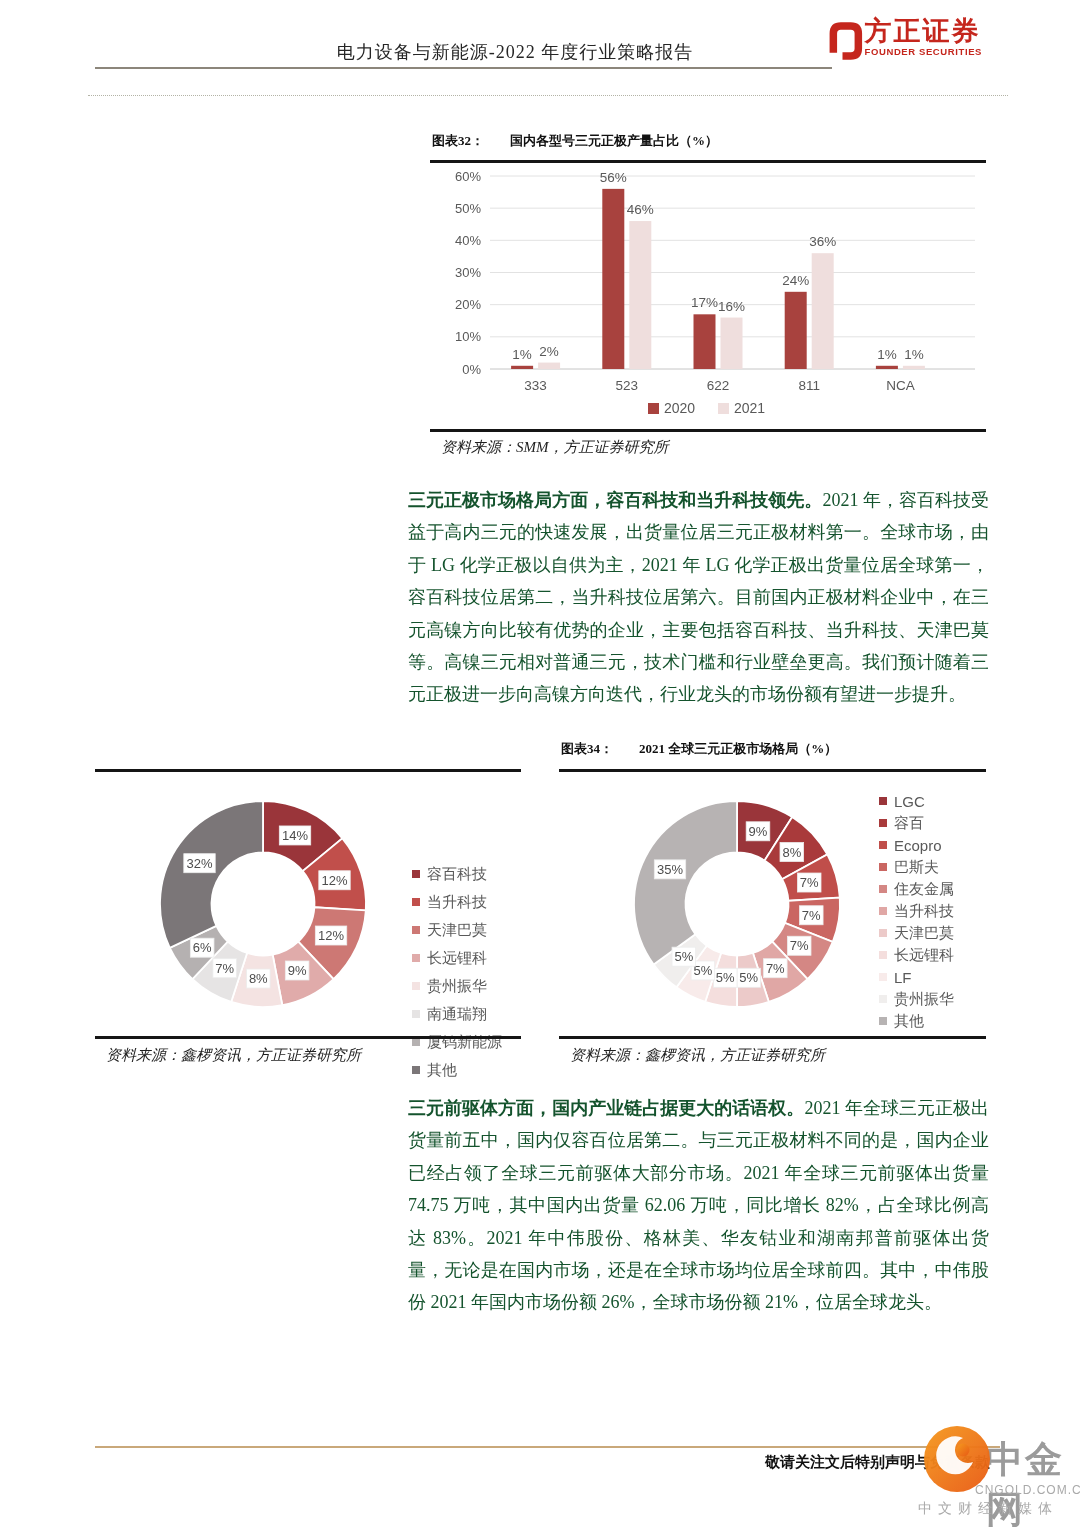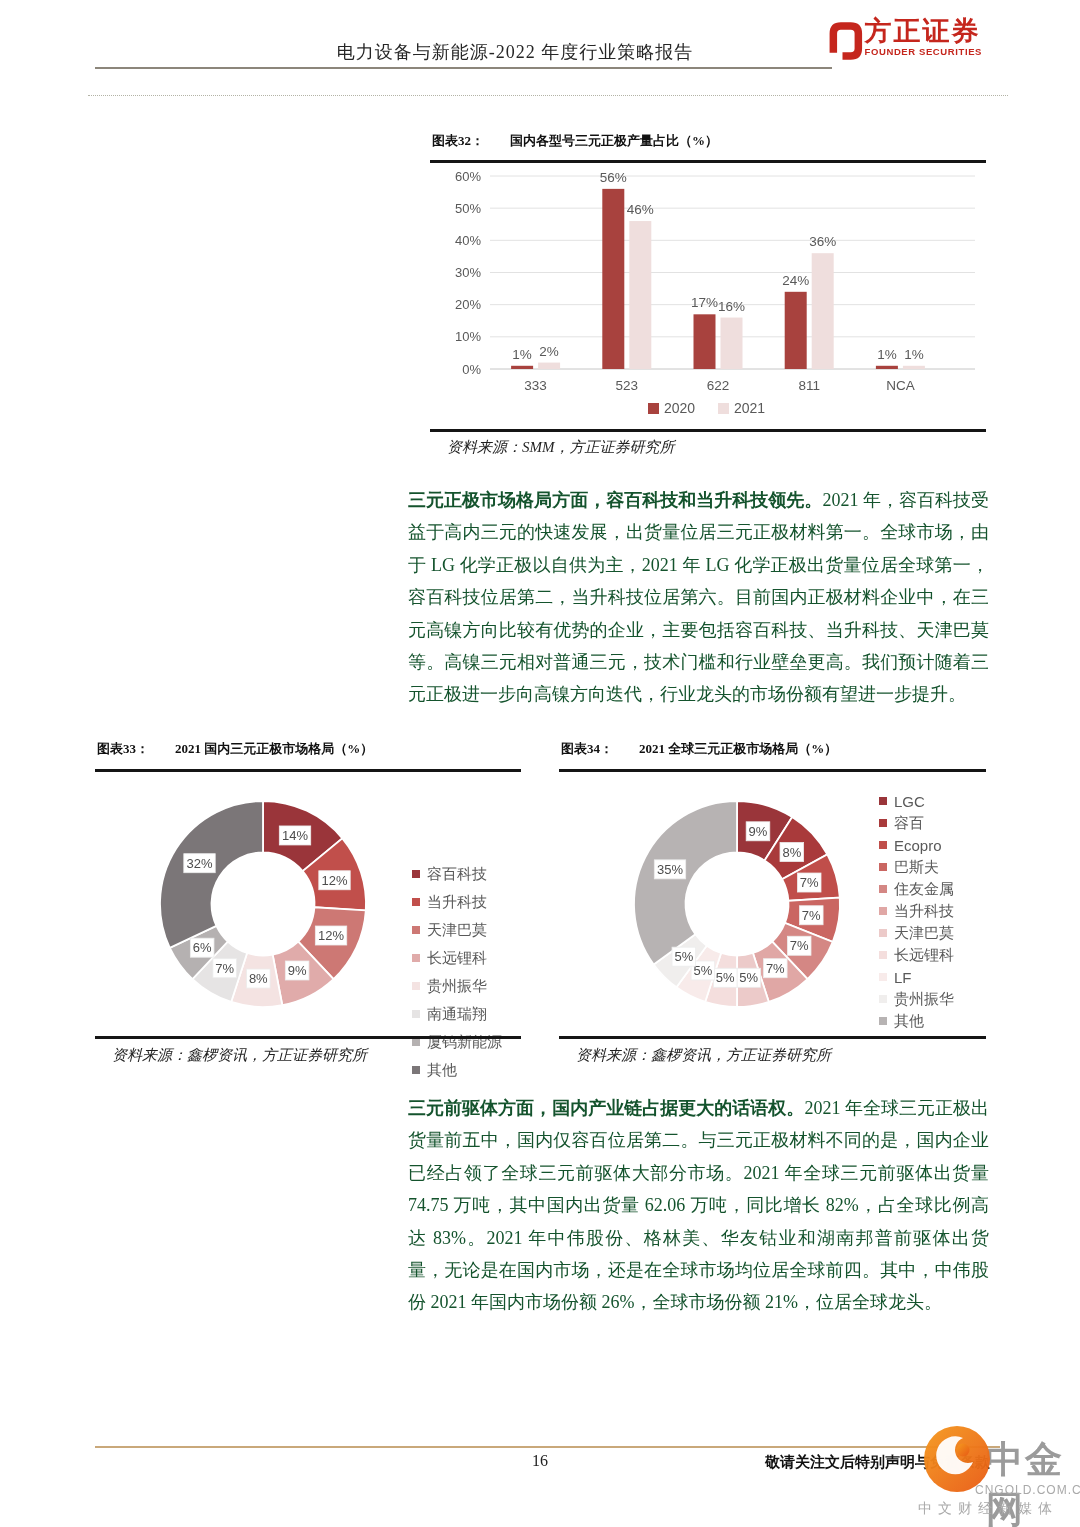--- a/index.html
+++ b/index.html
@@ -13,21 +13,21 @@
   .logo{position:absolute;top:16px;right:98px;display:flex;align-items:flex-start;}
   .logo-txt-cn{font-size:27px;font-weight:bold;color:#c5261d;letter-spacing:2px;line-height:30px;
                font-family:"Liberation Serif",serif;}
   .logo-txt-en{font-size:9.5px;font-weight:bold;color:#c5261d;letter-spacing:.6px;
                font-family:"Liberation Sans",sans-serif;}
   
   .figblock{position:absolute;}
   .fig-title{position:absolute;left:2px;top:0;font-size:13px;font-weight:bold;color:#111;white-space:nowrap;}
   .fig-title .gap{display:inline-block;width:26px;}
   .rule-black{position:absolute;left:0;right:0;height:3px;background:#151515;}
-  .fig-source{position:absolute;left:17px;font-size:15px;font-style:italic;color:#1f1f1f;white-space:nowrap;}
+  .fig-source{position:absolute;left:11px;font-size:15px;font-style:italic;color:#1f1f1f;white-space:nowrap;}
   .donut-wrap{position:absolute;left:0;right:0;}
   .donut-svg{position:absolute;}
   .pie-legend{position:absolute;font-family:"Liberation Sans",sans-serif;color:#595959;}
   .pie-legend .li{display:flex;align-items:center;}
   .pie-legend .sw{width:8px;height:8px;margin-right:7px;flex:0 0 auto;}
   
   .para{position:absolute;left:408px;width:581px;font-size:18px;line-height:32.4px;
         text-align:justify;color:#14532d;}
   .para strong{font-weight:bold;}
   
@@ -115,23 +115,20 @@
           <rect x="288" y="238" width="11" height="11" fill="#efdedd"></rect>
           <text x="304" y="248" fill="#595959" font-size="14">2021</text>
         </svg></div>
     <div class="rule-black" style="top:297px;"></div>
     <div class="fig-source" style="top:306px;">资料来源：SMM，方正证券研究所</div>
   </div>
 
   <p class="para" style="top:484px;margin:0;"><strong>三元正极市场格局方面，容百科技和当升科技领先。</strong><span>2021 年，容百科技受益于高内三元的快速发展，出货量位居三元正极材料第一。全球市场，由于 LG 化学正极以自供为主，2021 年 LG 化学正极出货量位居全球第一，容百科技位居第二，当升科技位居第六。目前国内正极材料企业中，在三元高镍方向比较有优势的企业，主要包括容百科技、当升科技、天津巴莫等。高镍三元相对普通三元，技术门槛和行业壁垒更高。我们预计随着三元正极进一步向高镍方向迭代，行业龙头的市场份额有望进一步提升。</span></p>
 
   <div class="figblock" style="left:95px;top:740px;width:426px;height:336px;">
-    <div class="fig-title">
-      <span>图表33：</span><span class="gap"></span><span>2021 国内三元正极市场格局（%）</span>
-    </div>
     <div class="rule-black" style="top:29px;"></div>
     <div class="donut-wrap" style="top:48px;height:246px;">
         <svg viewBox="0 0 216 216" width="216" height="216" class="donut-svg" style="left:60px;top:8px;position:absolute;">
           <path d="M108,5 A103,103 0 0 1 187.3628640059063,42.345329055884974 L147.68143200295316,75.17266452794249 A51.5,51.5 0 0 0 108,56.5 Z" fill="#9a353a" stroke="#ffffff" stroke-width="1.8"></path>
           <path d="M187.3628640059063,42.345329055884974 A103,103 0 0 1 210.79675302811197,114.46742351151926 L159.398376514056,111.23371175575963 A51.5,51.5 0 0 0 147.68143200295316,75.17266452794249 Z" fill="#c14f4b" stroke="#ffffff" stroke-width="1.8"></path>
           <path d="M210.79675302811197,114.46742351151926 A103,103 0 0 1 178.50835191065494,183.08376862440537 L143.25417595532747,145.54188431220268 A51.5,51.5 0 0 0 159.398376514056,111.23371175575963 Z" fill="#cd7874" stroke="#ffffff" stroke-width="1.8"></path>
           <path d="M178.50835191065494,183.08376862440537 A103,103 0 0 1 127.30027540232963,209.17558682505495 L117.65013770116482,158.58779341252747 A51.5,51.5 0 0 0 143.25417595532747,145.54188431220268 Z" fill="#e0abaa" stroke="#ffffff" stroke-width="1.8"></path>
           <path d="M127.30027540232963,209.17558682505495 A103,103 0 0 1 76.17124957938039,205.9588211784008 L92.08562478969019,156.9794105892004 A51.5,51.5 0 0 0 117.65013770116482,158.58779341252747 Z" fill="#f4e3e2" stroke="#ffffff" stroke-width="1.8"></path>
           <path d="M76.17124957938039,205.9588211784008 A103,103 0 0 1 37.49164808934509,183.08376862440542 L72.74582404467255,145.5418843122027 A51.5,51.5 0 0 0 92.08562478969019,156.9794105892004 Z" fill="#e6e4e4" stroke="#ffffff" stroke-width="1.8"></path>
           <path d="M37.49164808934509,183.08376862440542 A103,103 0 0 1 14.802813596000007,151.85526703120252 L61.401406798000004,129.92763351560126 A51.5,51.5 0 0 0 72.74582404467255,145.5418843122027 Z" fill="#b5b1b1" stroke="#ffffff" stroke-width="1.8"></path>
@@ -280,21 +277,20 @@
           </div>
         </div>
       </div>
     <div class="rule-black" style="top:296px;"></div>
     <div class="fig-source" style="top:306px;">资料来源：鑫椤资讯，方正证券研究所</div>
   </div>
 
   <p class="para" style="top:1092px;margin:0;"><strong>三元前驱体方面，国内产业链占据更大的话语权。</strong><span>2021 年全球三元正极出货量前五中，国内仅容百位居第二。与三元正极材料不同的是，国内企业已经占领了全球三元前驱体大部分市场。2021 年全球三元前驱体出货量 74.75 万吨，其中国内出货量 62.06 万吨，同比增长 82%，占全球比例高达 83%。2021 年中伟股份、格林美、华友钴业和湖南邦普前驱体出货量，无论是在国内市场，还是在全球市场均位居全球前四。其中，中伟股份 2021 年国内市场份额 26%，全球市场份额 21%，位居全球龙头。</span></p>
 
   <div class="ftr-rule"></div>
-  <div class="pagenum">16</div>
   <div class="disclaimer">敬请关注文后特别声明与免责条款</div>
 
   <div class="wm-name">中金网</div>
   <div class="wm-url">CNGOLD.COM.CN</div>
   <div class="wm-sub">中文财经新媒体</div>
   <div class="wm-logo">
     <svg width="70" height="70" viewBox="0 0 70 70">
       <defs>
         <linearGradient id="wmg" x1="0" y1="0" x2="1" y2="1">
           <stop offset="0" stop-color="#f59a1f"></stop>

